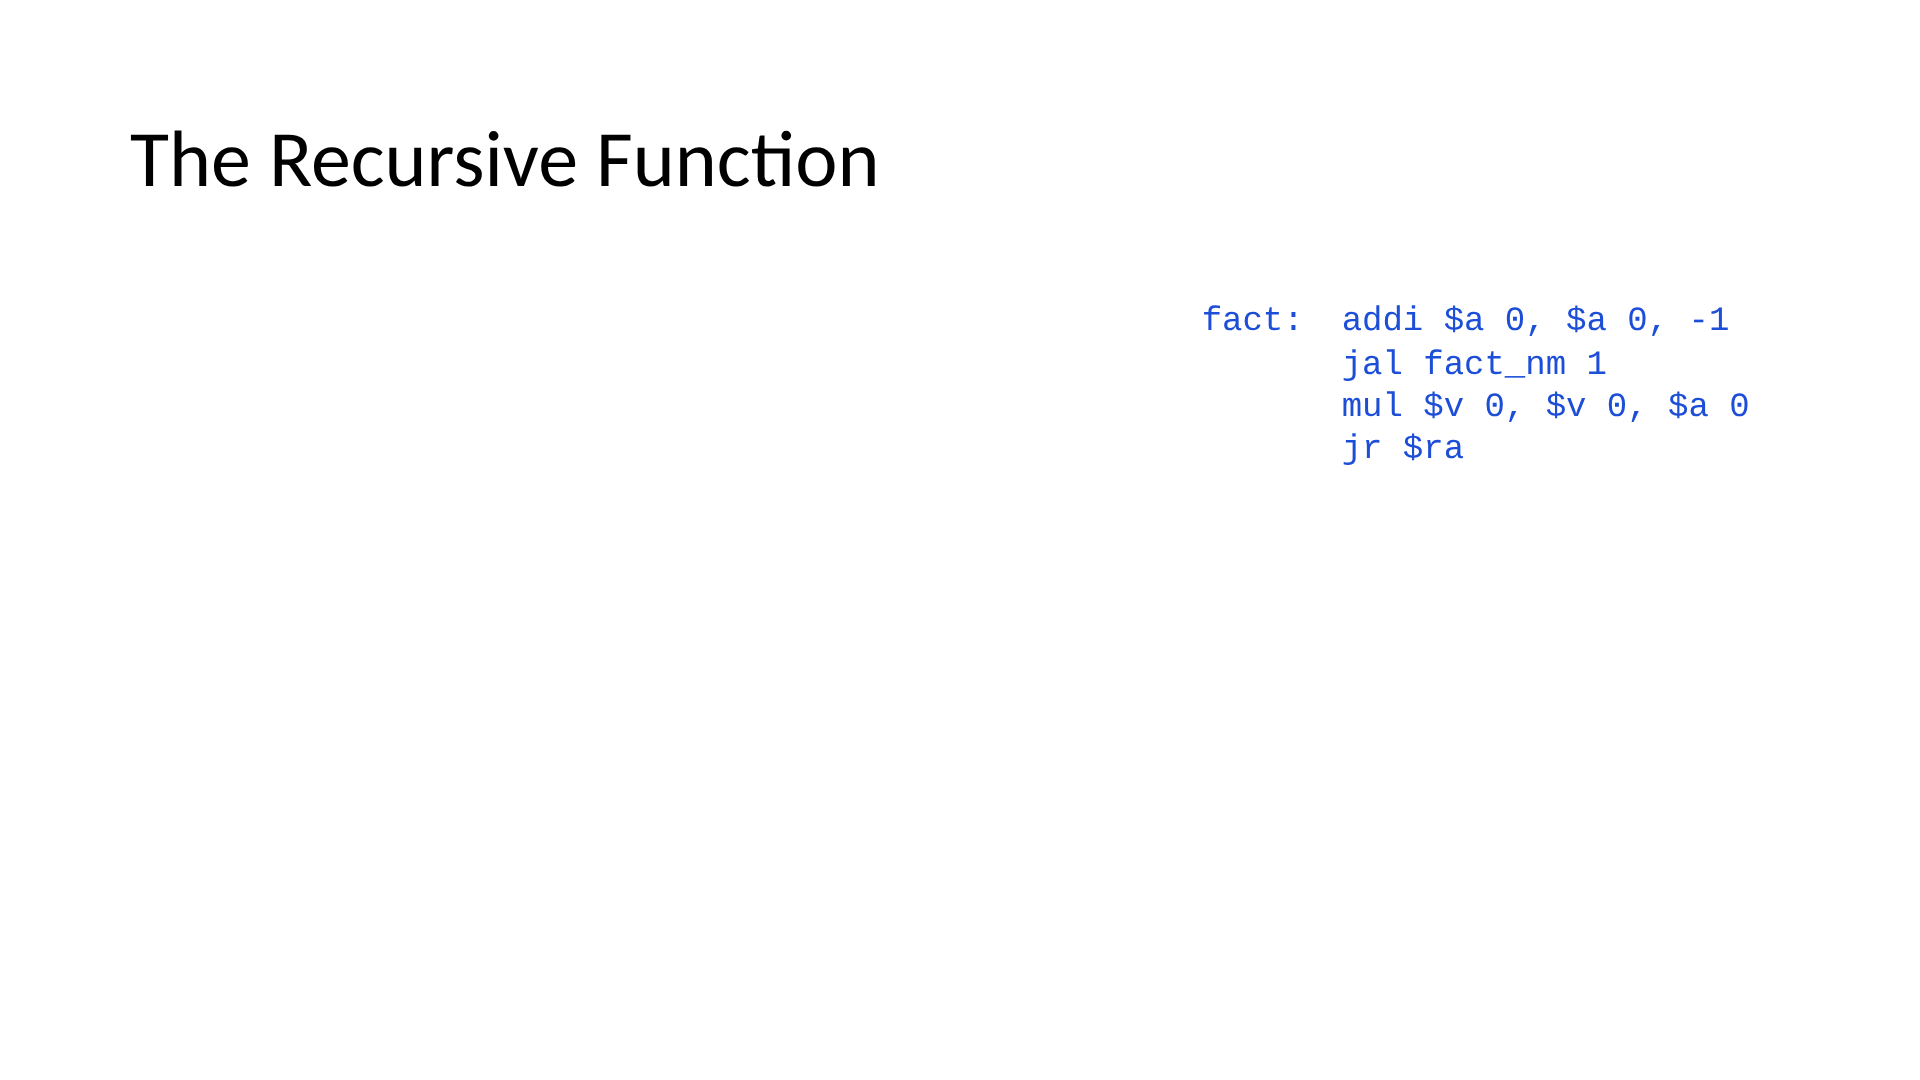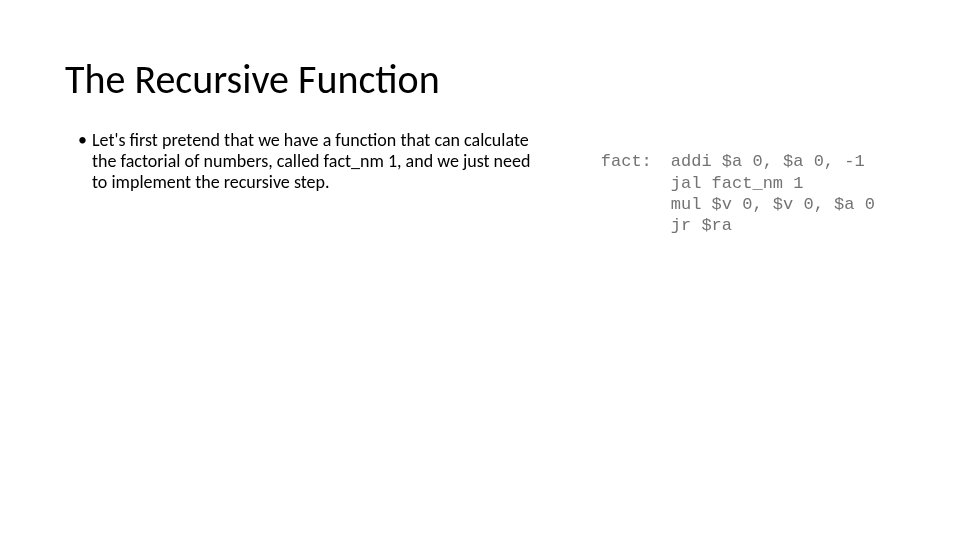--- a/index.html
+++ b/index.html
@@ -50,21 +50,21 @@
     left: 0;
     top: 0;
   }
   .code-block {
     position: absolute;
     left: 560px;
     top: 130px;
     font-family: "Courier New", monospace;
     font-size: 17px;
     line-height: 1.25;
-    color: #737373;
+    color: #1d4ed8;
     white-space: pre;
   }
   .code-label {
     display: inline-block;
     width: 70px;
     vertical-align: top;
   }
   .code-instr {
     display: inline-block;
     vertical-align: top;
@@ -72,21 +72,20 @@
 </style>
 </head>
 <body>
 
 <div class="slide">
 
   <div class="title">The Recursive Function</div>
 
   <div class="body-text">
     <ul>
-      <li>Let's first pretend that we have a function that can calculate the factorial of numbers, called fact_nm 1, and we just need to implement the recursive step.</li>
     </ul>
   </div>
 
   <div class="code-block">
     <span class="code-label">fact:</span><span class="code-instr">addi $a 0, $a 0, -1
 jal fact_nm 1
 mul $v 0, $v 0, $a 0
 jr $ra</span>
   </div>
 

